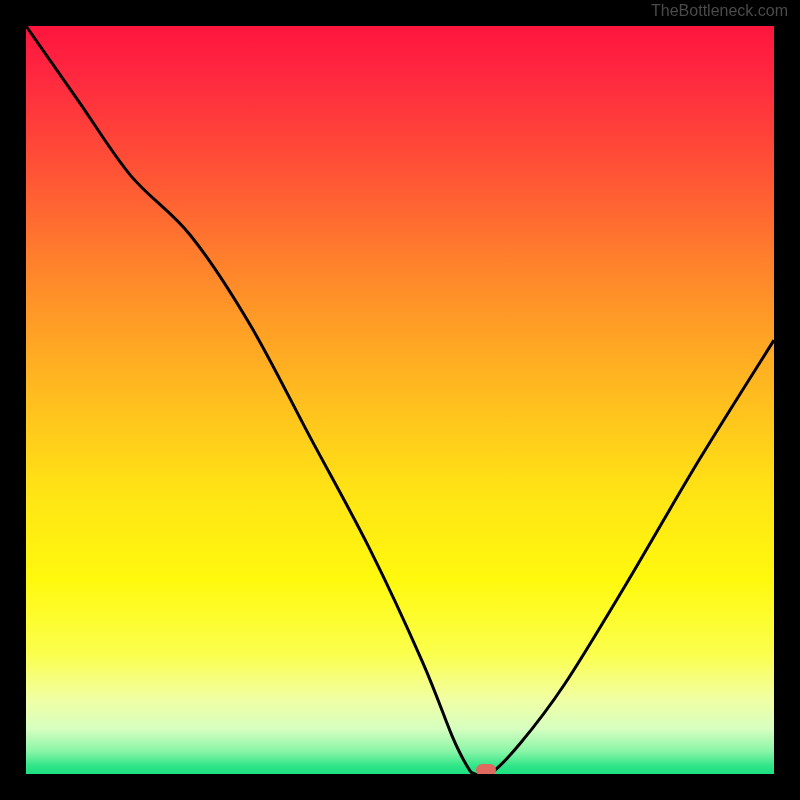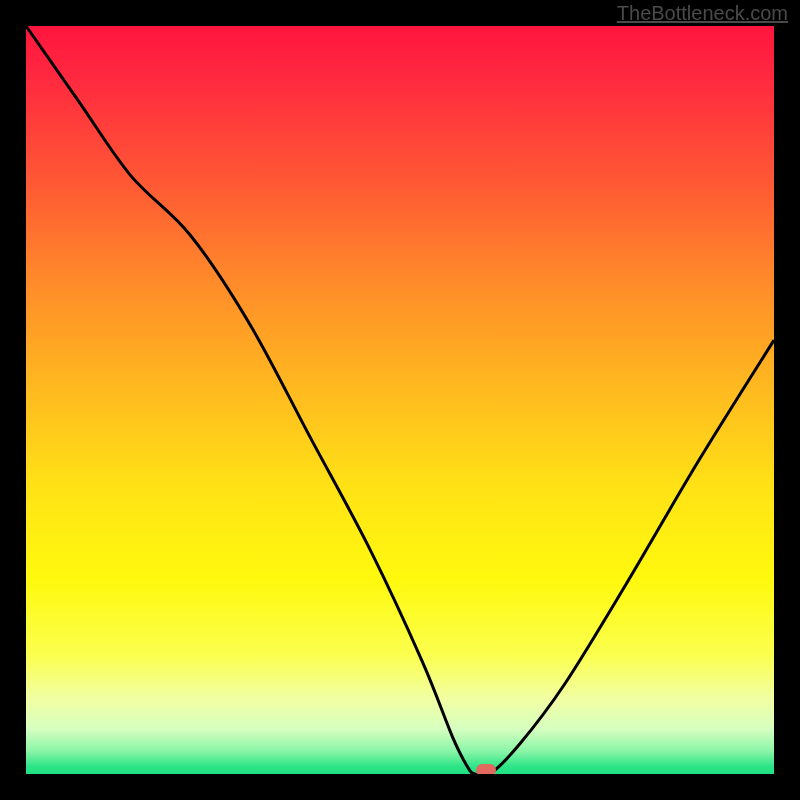--- a/index.html
+++ b/index.html
@@ -13,24 +13,23 @@
   }
   .frame {
     position: absolute;
     inset: 0;
   }
   .watermark {
     position: absolute;
     top: 2px;
     right: 12px;
     color: #4a4a4a;
-    font-size: 20px;
+    font-size: 16px;
     font-weight: 500;
     z-index: 10;
-    text-decoration: underline;
   }
   .plot-area {
     position: absolute;
     left: 26px;
     top: 26px;
     width: 748px;
     height: 748px;
     overflow: hidden;
   }
   .gradient-bg {

